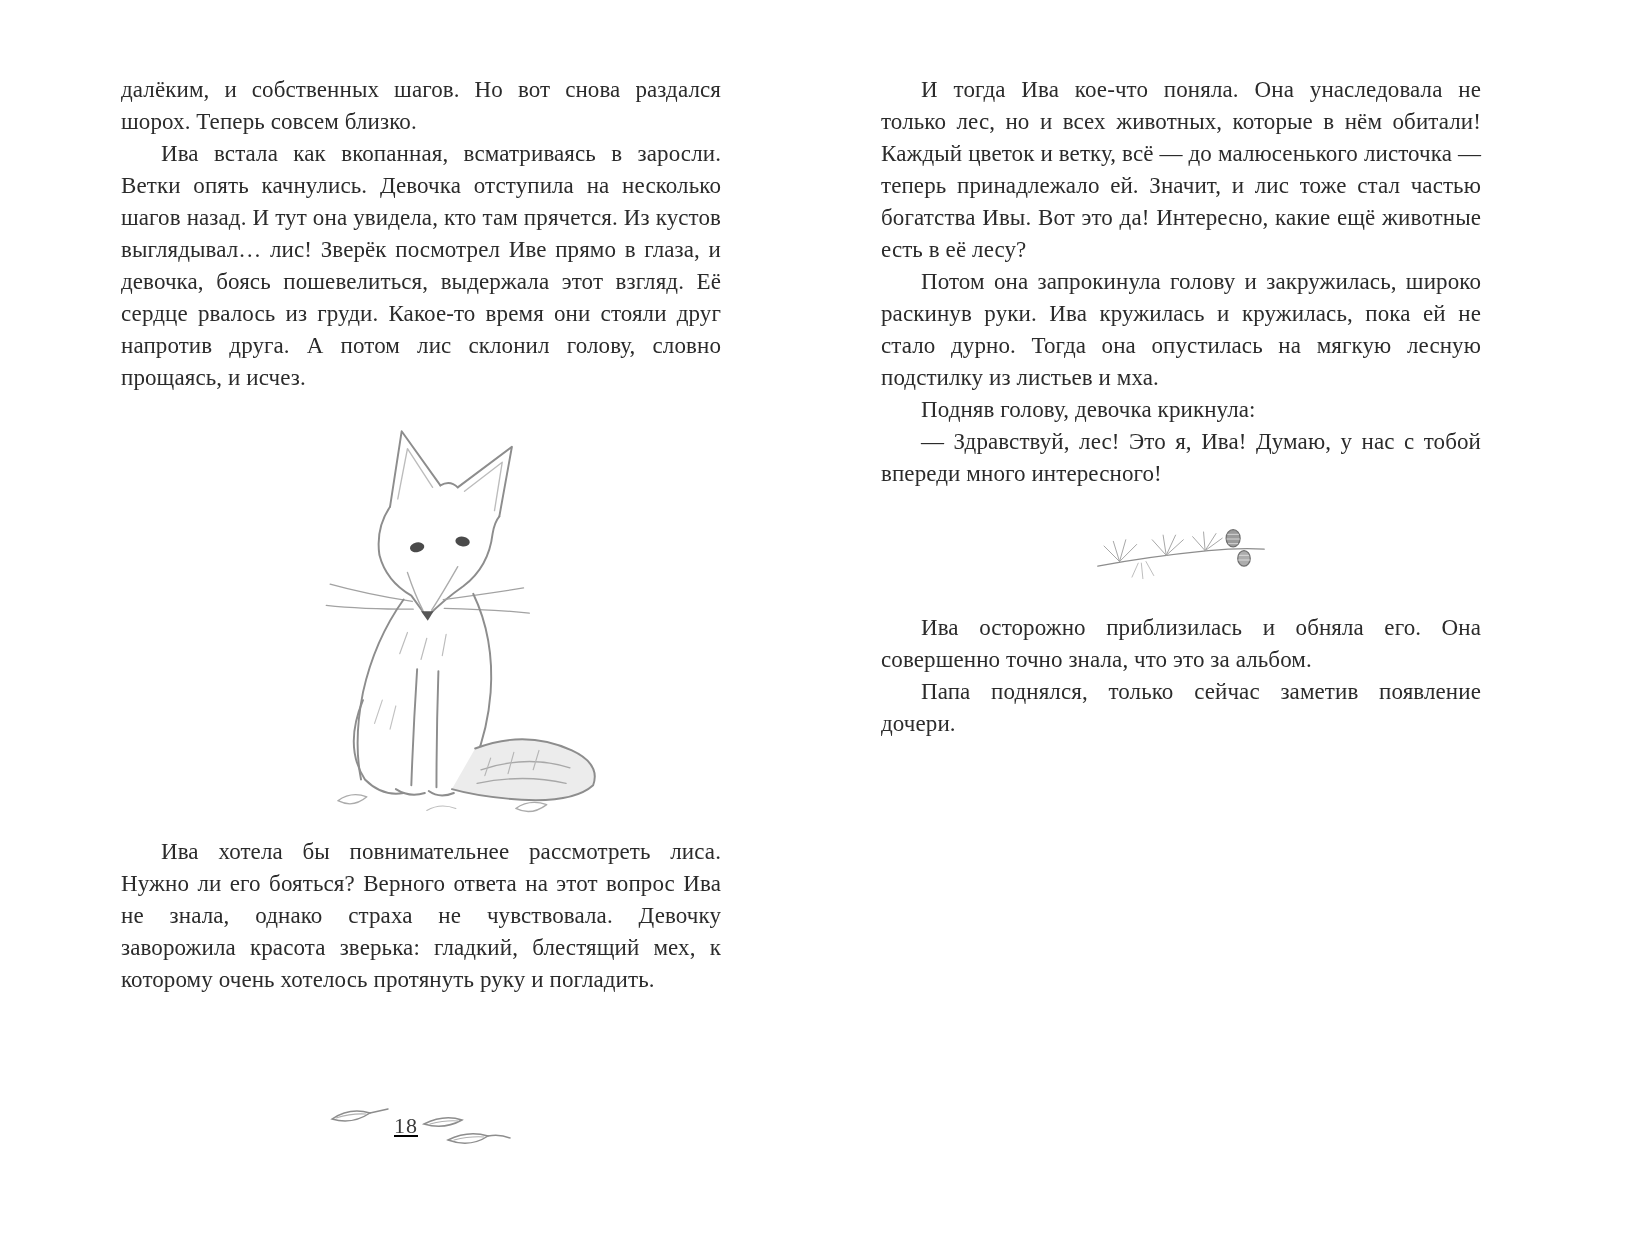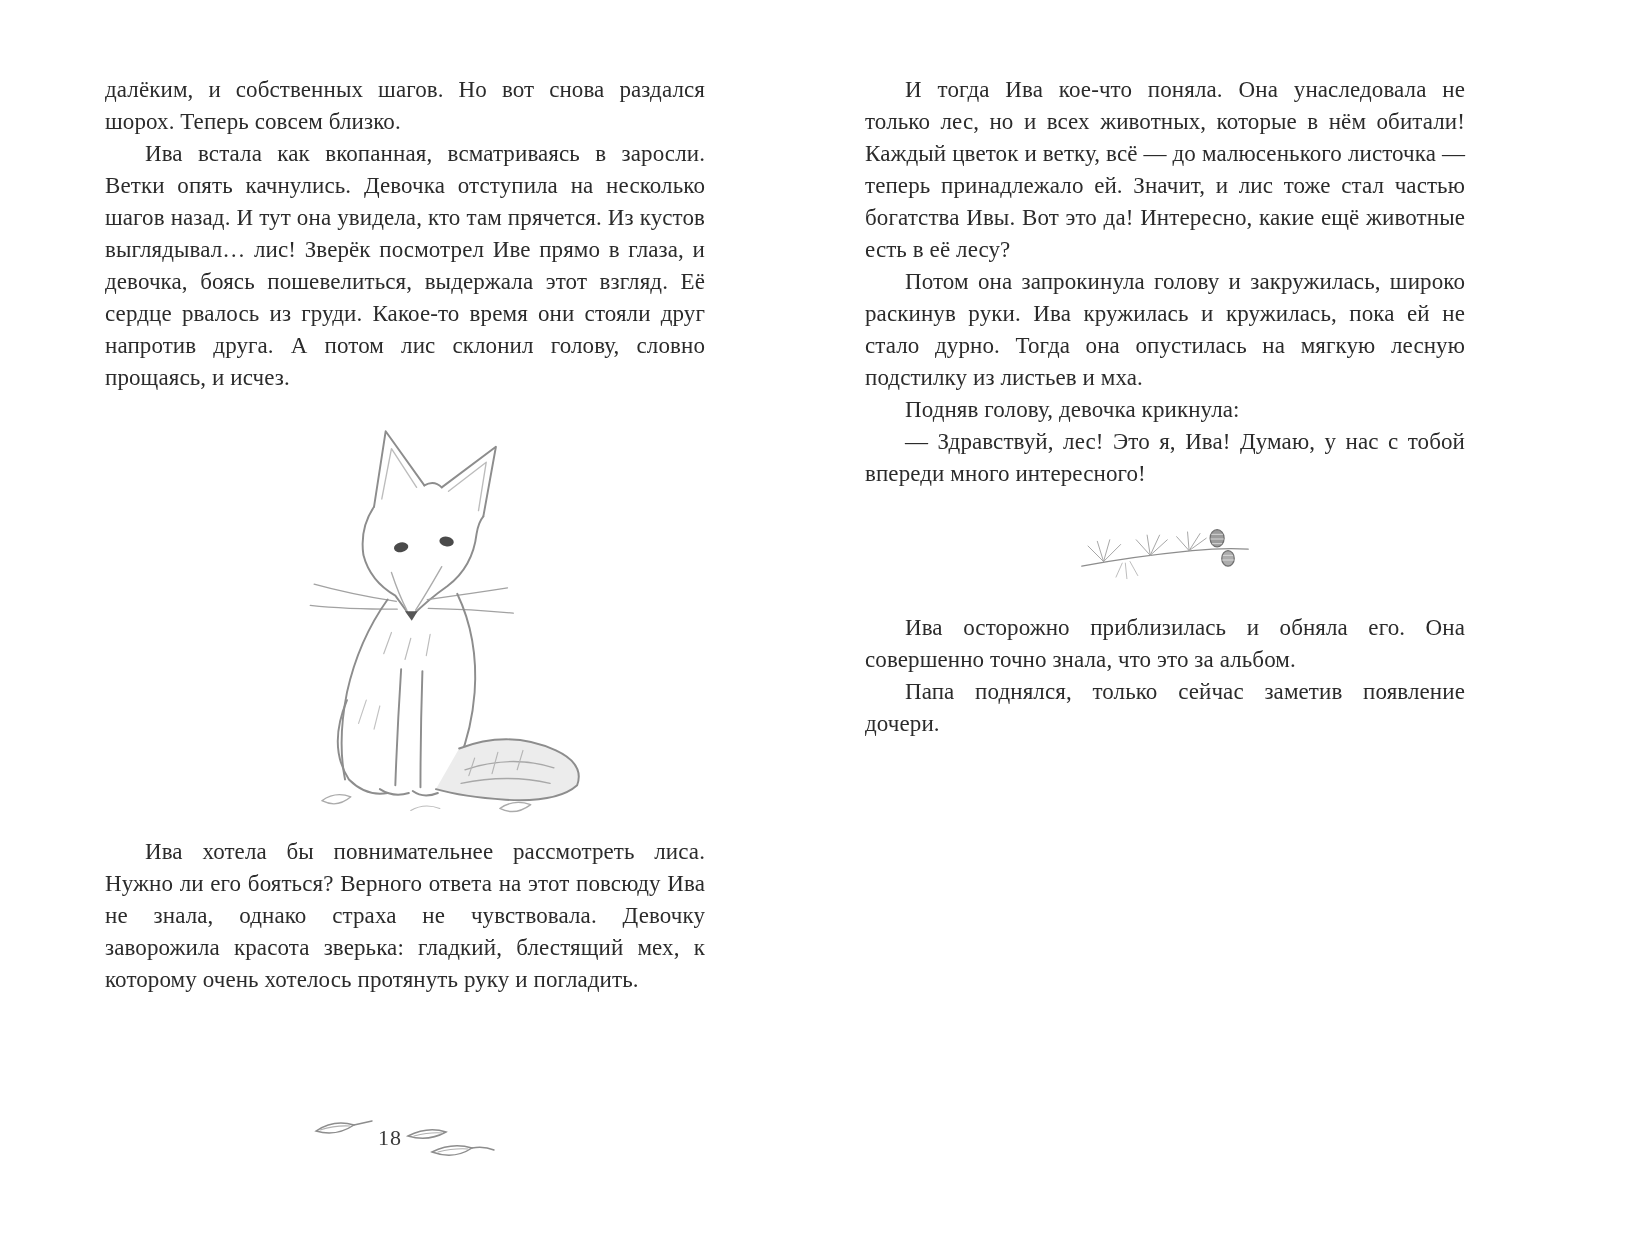--- a/index.html
+++ b/index.html
@@ -8,20 +8,21 @@
     height: 1252px;
     background: #ffffff;
     font-family: "Liberation Serif", "DejaVu Serif", serif;
     overflow: hidden;
   }
   .spread {
     display: flex;
     width: 1320px;
     height: 1252px;
     background: #ffffff;
+    padding-left: 16px;
   }
   .page {
     position: relative;
     height: 100%;
   }
   .page-left  { width: 815px; padding: 74px 110px 0 105px; }
   .page-right { width: 815px; padding: 74px 165px 0 50px; }
 
   p.para {
     font-size: 23px;
@@ -36,26 +37,27 @@
   .illustration {
     width: 600px;
     display: flex;
     justify-content: center;
   }
   .fox-wrap  { margin: 16px 0 14px 0; }
   .pine-wrap { margin: 28px 0 24px 0; }
 
   .footer {
     position: absolute;
-    bottom: 86px;
+    bottom: 98px;
     width: 600px;
     height: 56px;
     display: flex;
     align-items: center;
     justify-content: center;
+    text-decoration: underline;
   }
   .page-left  .footer { left: 105px; }
   .page-right .footer { left: 50px; }
   .page-number {
     font-size: 22px;
     color: #3a3a3a;
     letter-spacing: 1px;
   }
   .leaf-left  { transform: translateY(-8px); }
   .leaf-right { transform: translateY(10px); }
@@ -117,21 +119,21 @@
           <path d="M176,230 L168,252 M196,236 L190,258 M216,232 L212,254" stroke="#bcbcbc" stroke-width="1.2"></path>
           <path d="M150,300 L142,324 M164,306 L158,330" stroke="#c2c2c2" stroke-width="1.2"></path>
 
           <path d="M104,404 Q118,394 134,400 Q120,412 104,404 Z" stroke="#ababab" stroke-width="1.4"></path>
           <path d="M288,412 Q302,402 320,408 Q304,420 288,412 Z" stroke="#ababab" stroke-width="1.4"></path>
           <path d="M196,414 Q210,406 226,412" stroke="#bdbdbd" stroke-width="1.2"></path>
         </g>
       </svg>
     </div>
 
-    <p class="para">Ива хотела бы повнимательнее рассмотреть лиса. Нужно ли его бояться? Верного ответа на этот повсюду Ива не знала, однако страха не чувствовала. Девочку заворожила красота зверька: гладкий, блестящий мех, к которому очень хотелось протянуть руку и погладить.</p>
+    <p class="para">Ива хотела бы повнимательнее рассмотреть лиса. Нужно ли его бояться? Верного ответа на этот вопрос Ива не знала, однако страха не чувствовала. Девочку заворожила красота зверька: гладкий, блестящий мех, к которому очень хотелось протянуть руку и погладить.</p>
 
     <div class="footer">
       <span class="leaf-left">
         <svg width="66" height="26" viewBox="0 0 66 26">
           <g fill="none" stroke="#8d8d8d" stroke-width="1.5" stroke-linecap="round">
             <path d="M4,16 Q22,4 42,10 Q24,22 4,16 Z"></path>
             <path d="M8,15 Q24,10 38,11" stroke="#b0b0b0" stroke-width="1.1"></path>
             <path d="M42,10 L60,6"></path>
           </g>
         </svg>

